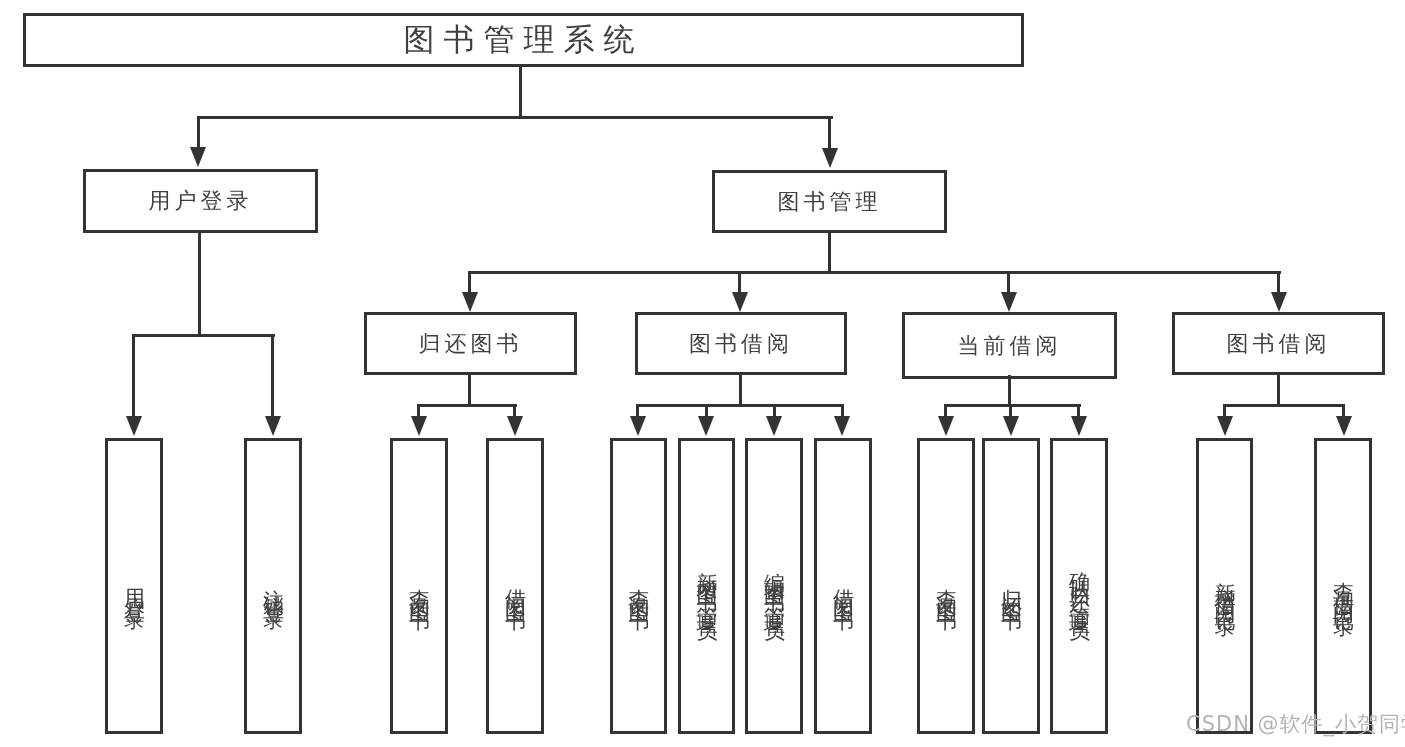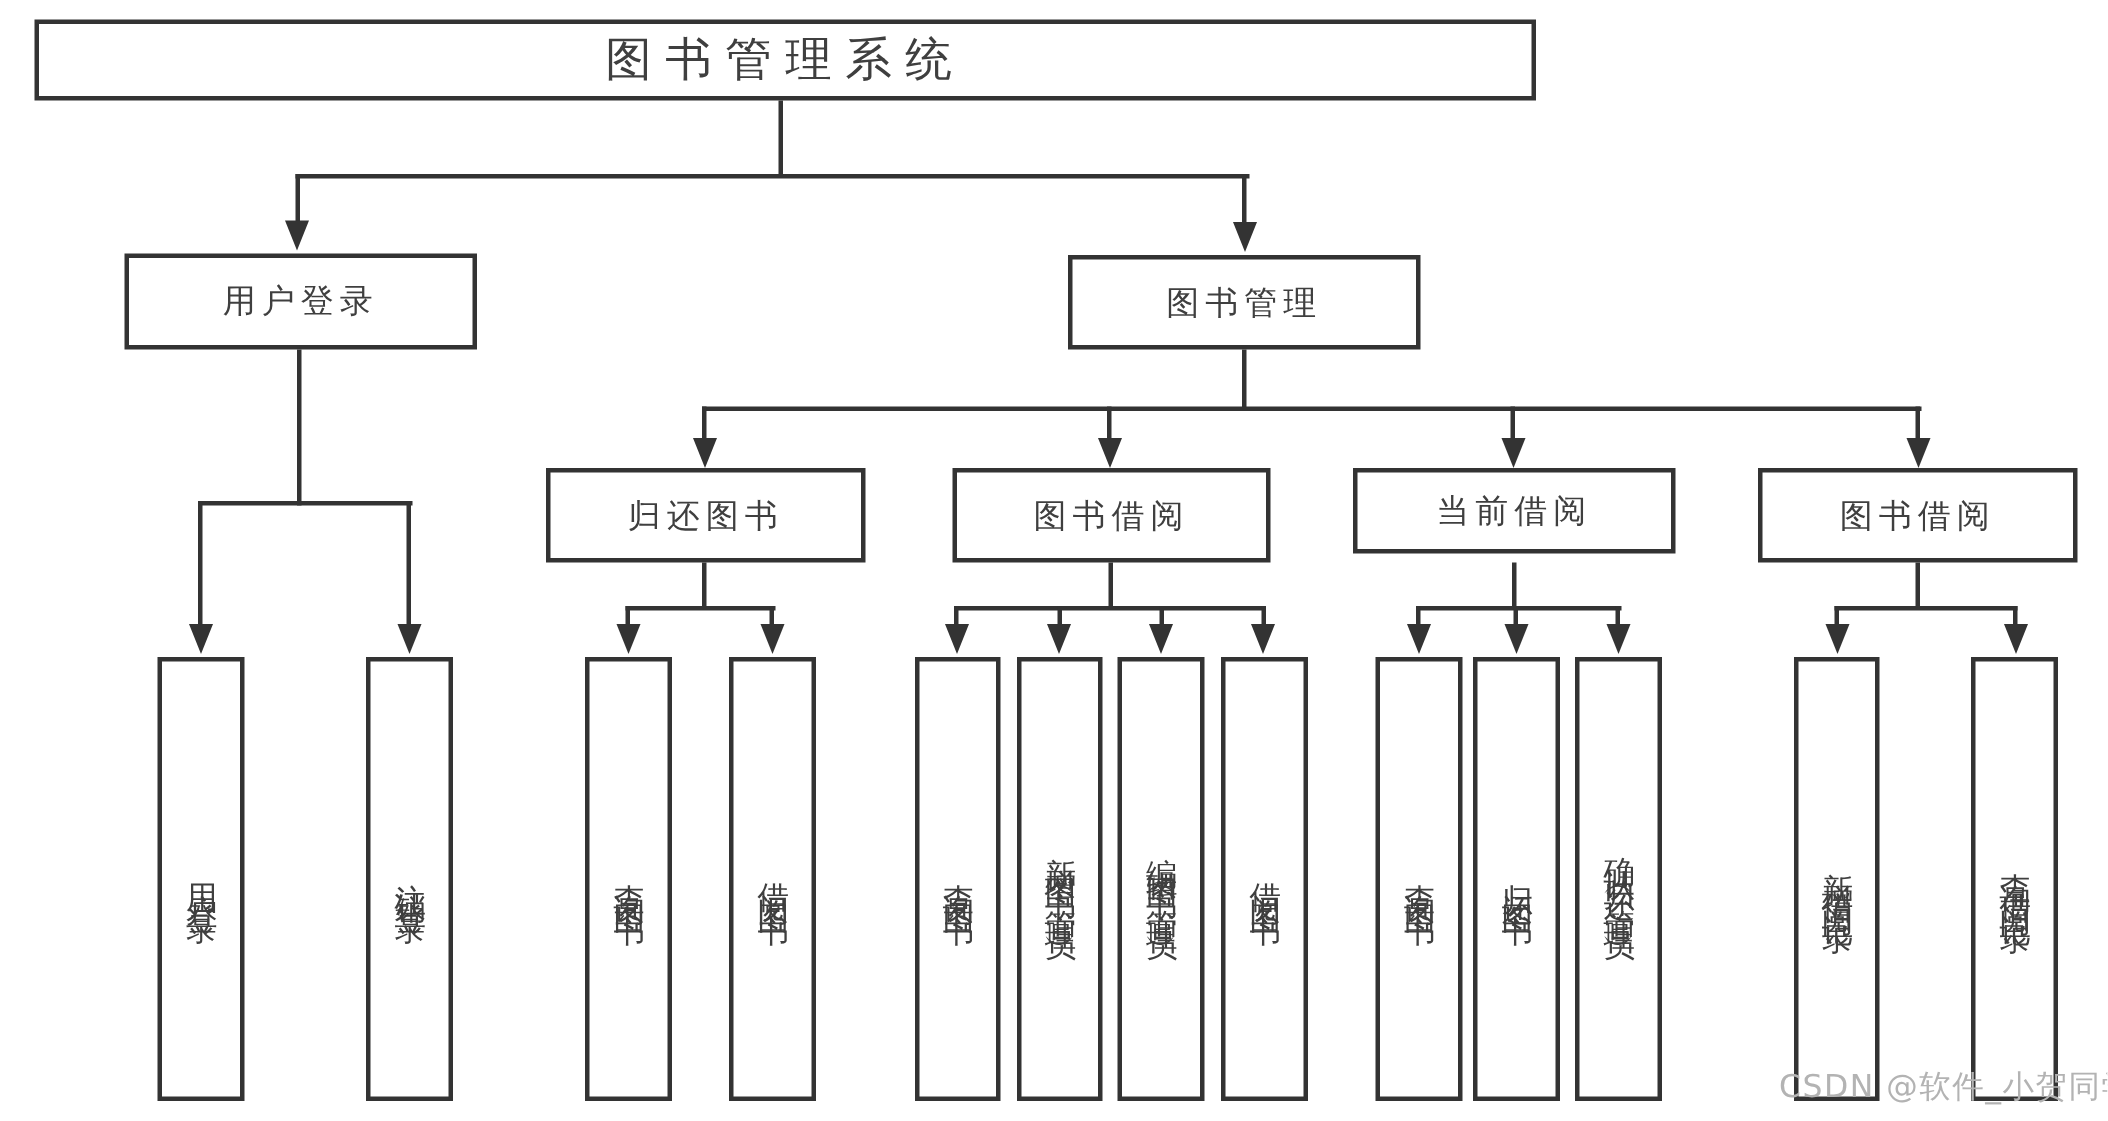--- a/index.html
+++ b/index.html
@@ -112,21 +112,21 @@
   <div class="arr" style="left:1001px; top:292px;"></div>
   <div class="vline" style="left:1277px; top:271px; height:23px;"></div>
   <div class="arr" style="left:1271px; top:292px;"></div>
 
   <div class="box" style="left:364px; top:312px; width:213px; height:63px;">
     <span>归还图书</span>
   </div>
   <div class="box" style="left:635px; top:312px; width:212px; height:63px;">
     <span>图书借阅</span>
   </div>
-  <div class="box" style="left:902px; top:312px; width:215px; height:57px;">
+  <div class="box" style="left:902px; top:312px; width:215px; height:67px;">
     <span>当前借阅</span>
   </div>
   <div class="box" style="left:1172px; top:312px; width:213px; height:63px;">
     <span>图书借阅</span>
   </div>
 
   <div class="vline" style="left:468px; top:375px; height:31px;"></div>
   <div class="vline" style="left:739px; top:375px; height:31px;"></div>
   <div class="vline" style="left:1008px; top:375px; height:31px;"></div>
   <div class="vline" style="left:1277px; top:375px; height:31px;"></div>

